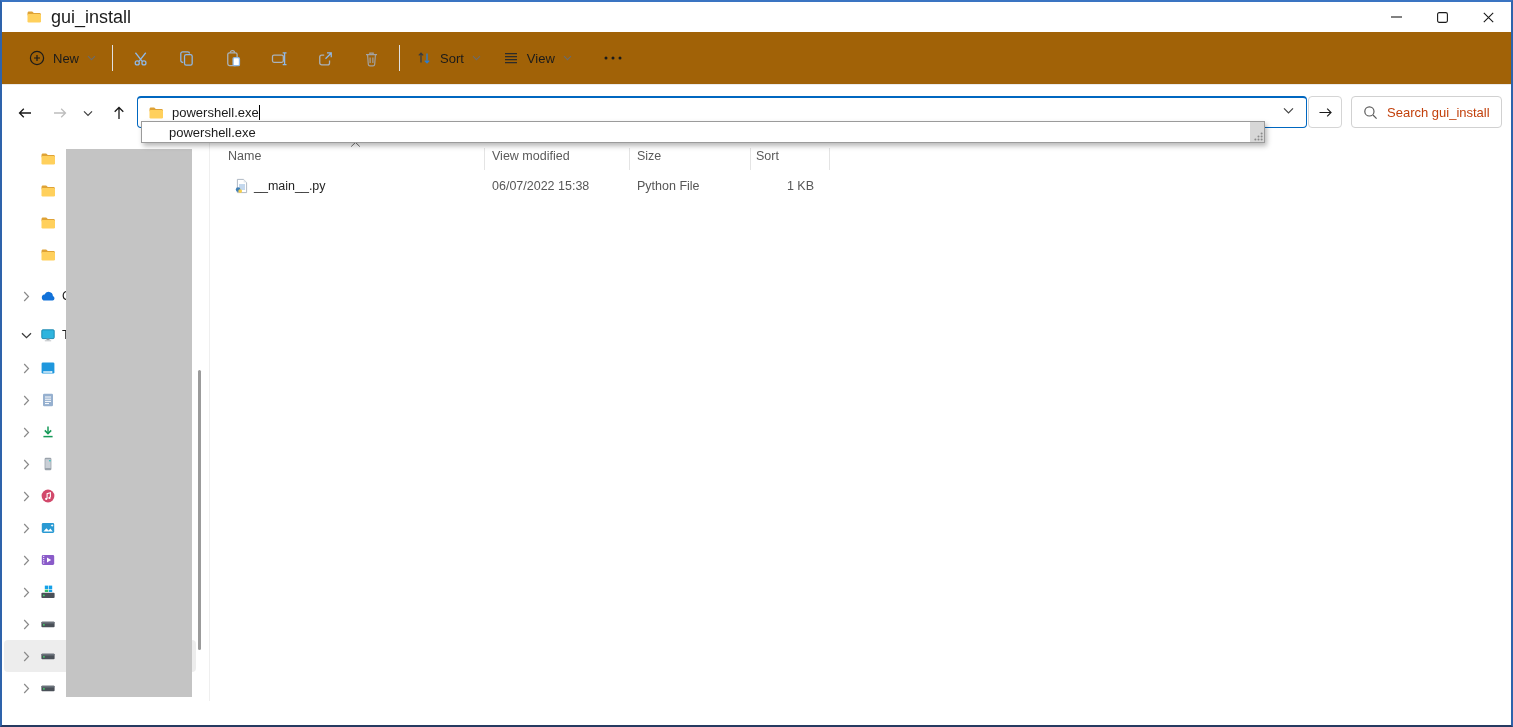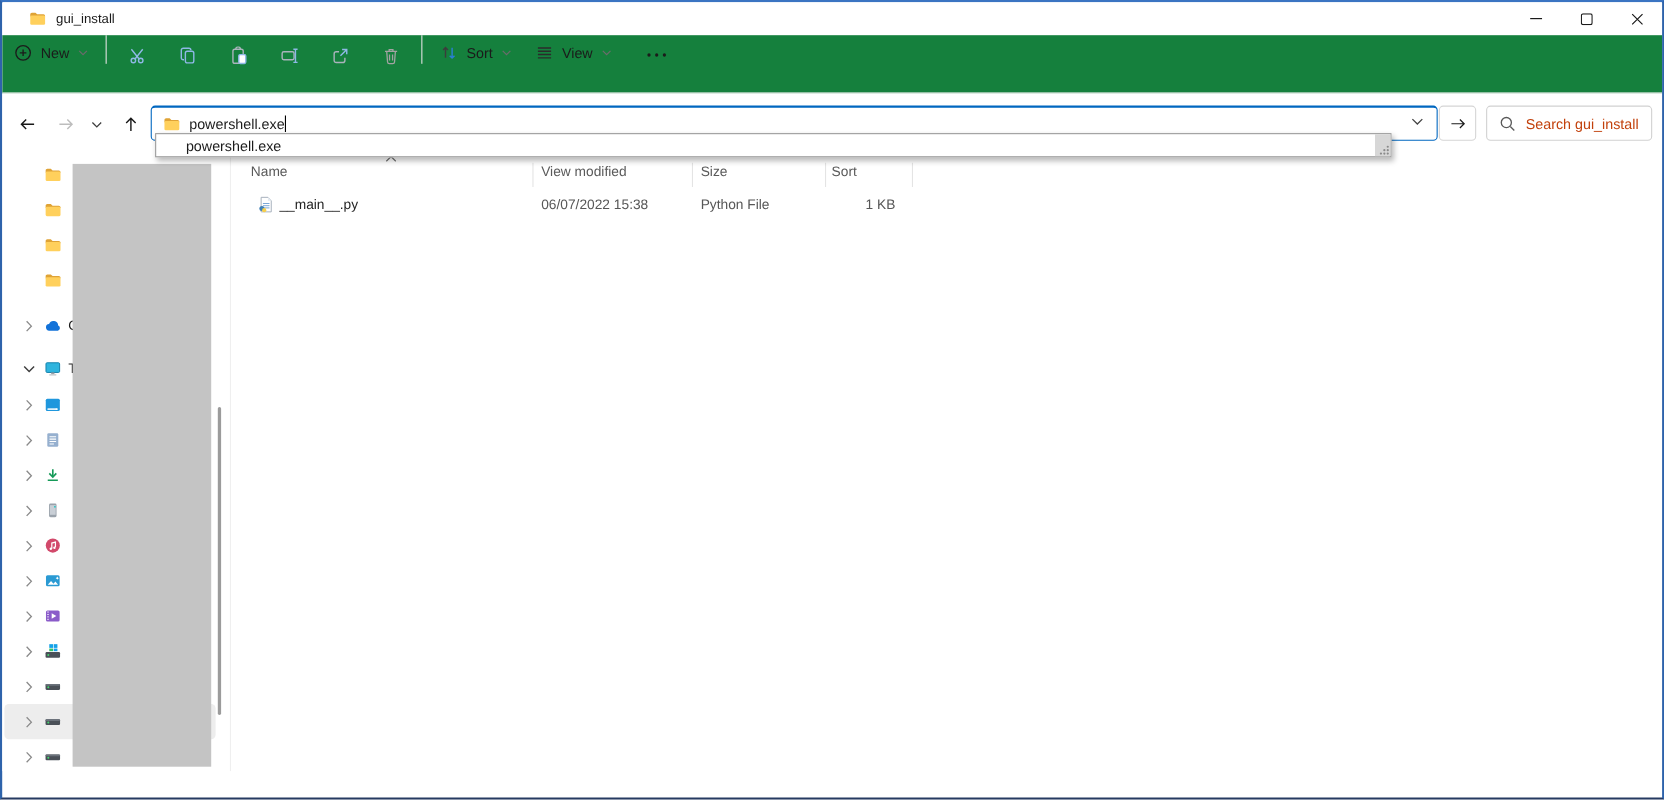--- a/index.html
+++ b/index.html
@@ -4,27 +4,27 @@
 <style>
   html,body{margin:0;padding:0;background:#fff;}
   .window{position:relative;width:1513px;height:727px;box-sizing:border-box;
     border:2px solid;border-color:#3a74c2 #2e63ab #263a61 #2e63ab;background:#fff;
     font-family:"Liberation Sans",sans-serif;color:#1b1b1b;overflow:hidden;}
   svg{display:block;}
 
   
   .titlebar{position:absolute;left:0;top:0;right:0;height:30px;display:flex;align-items:center;background:#fff;}
   .title-icon{margin-left:24px;}
-  .title-text{margin-left:9px;font-size:12px;color:#1b1b1b;}
+  .title-text{margin-left:9px;font-size:18px;color:#1b1b1b;}
   .win-controls{position:absolute;right:0;top:0;height:30px;display:flex;}
   .win-btn{width:46px;height:30px;display:flex;align-items:center;justify-content:center;cursor:default;}
 
   
   .toolbar{position:absolute;left:0;top:30px;right:0;height:53px;box-sizing:border-box;
-    display:flex;align-items:flex-start;border-bottom:1px solid #ebebeb;background:#15803d;}
+    display:flex;align-items:center;border-bottom:1px solid #ebebeb;padding-left:16px;background:#a16207;}
   .tb-btn{display:flex;align-items:center;gap:8px;padding:8px 11px;border-radius:4px;font-size:13px;}
   .tb-icon-btn{width:46px;height:36px;display:flex;align-items:center;justify-content:center;border-radius:4px;}
   .tb-sep{width:1px;height:26px;background:#e1e1e1;margin:0 5px;}
   .tb-label{font-size:13px;color:#1b1b1b;}
   .tb-more{width:40px;height:36px;display:flex;align-items:center;justify-content:center;margin-left:10px;border-radius:4px;}
 
   
   .navbar{position:absolute;left:0;top:83px;right:0;height:56px;background:#fff;}
   .nav-ico{position:absolute;top:13px;width:30px;height:30px;display:flex;align-items:center;justify-content:center;border-radius:4px;}
   .addressbar{position:absolute;left:135px;top:11px;width:1170px;height:32px;box-sizing:border-box;

